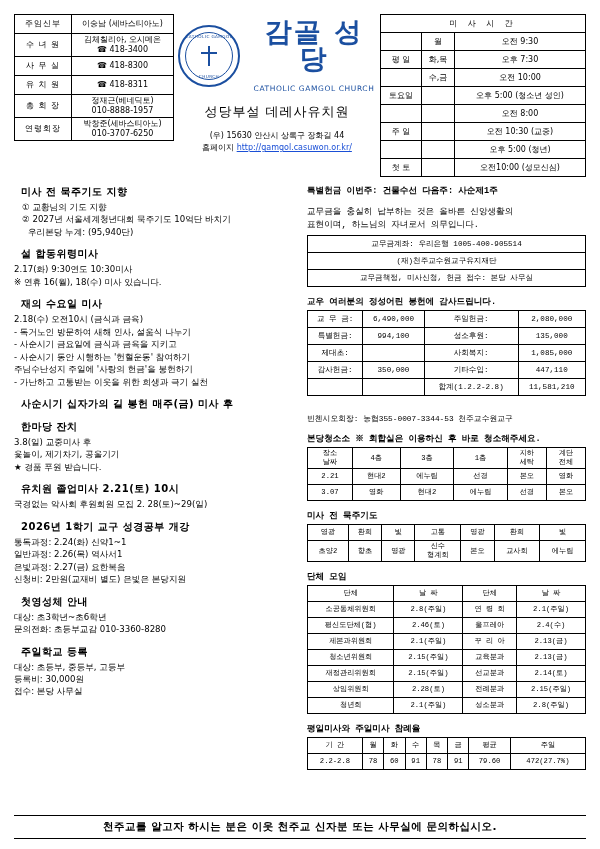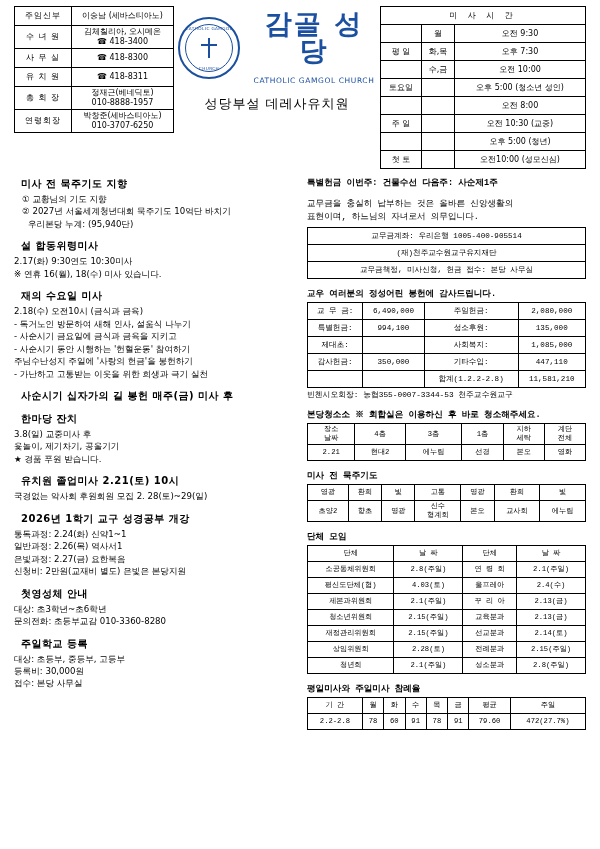--- a/index.html
+++ b/index.html
@@ -5,21 +5,21 @@
   html,body{margin:0;padding:0;}
   body{
     width:600px;height:849px;
     background:#ffffff;
     font-family:"DejaVu Sans", sans-serif;
     color:#000;
     font-size:9px;
     position:relative;
     overflow:hidden;
   }
-  .page{width:600px;height:849px;padding:6px 14px;box-sizing:border-box;position:relative;}
+  .page{width:600px;height:849px;padding:14px 14px;box-sizing:border-box;position:relative;}
 
   
   .header{display:flex;align-items:flex-start;gap:4px;}
   .hdr-left{width:160px;}
   .hdr-mid{width:198px;text-align:center;position:relative;}
   .hdr-right{flex:1;}
 
   table.grid{border-collapse:collapse;width:100%;}
   table.grid td,table.grid th{border:1px solid #000;padding:1px 2px;font-size:8px;line-height:1.25;text-align:center;vertical-align:middle;}
 
@@ -51,21 +51,21 @@
   h3.sec{font-size:10px;font-weight:bold;margin:0 0 2px 7px;letter-spacing:.5px;}
   .blk{margin-bottom:9px;}
   .ln{font-size:8.6px;line-height:1.45;}
   .ind{padding-left:8px;}
   .ind2{padding-left:14px;}
   table.grid.small td{font-size:7.6px;height:14px;}
   table.grid.tiny td{font-size:7.2px;height:13px;}
   .rt{text-align:right;padding-right:3px;}
   .lt{text-align:left;padding-left:3px;}
   .cap{font-size:8.6px;margin:0 0 2px 0;font-weight:bold;}
-  .capn{font-size:7.8px;margin:1px 0 2px 0;}
+  .capn{font-size:7.8px;margin:17px 0 2px 0;}
   .footer{position:absolute;left:0;right:0;bottom:10px;text-align:center;}
   .footer .fline{border-top:1.6px solid #000;margin:0 14px 4px 14px;}
   .footer .ftxt{font-size:10.5px;font-weight:bold;letter-spacing:.5px;}
   .footer .fline2{border-top:1.6px solid #000;margin:4px 14px 0 14px;}
 </style>
 </head>
 <body>
 
 <div class="page">
 
@@ -117,20 +117,27 @@
           <div class="seal-t">CATHOLIC GAMGOL</div>
           <div class="cross"></div>
           <div class="seal-b">CHURCH</div>
         </div>
         <div>
           <div class="bigname">감골 성당</div>
           <div class="engname">CATHOLIC GAMGOL CHURCH</div>
         </div>
       </div>
       <div class="sub1">성당부설  데레사유치원</div>
+      <div class="addr">
+        <div>(우) 15630  안산시 상록구 장화길 44</div>
+        <div>
+          <span>홈페이지</span>
+          <a href="#">http://gamgol.casuwon.or.kr/</a>
+        </div>
+      </div>
     </div>
 
     <div class="hdr-right">
       <table class="grid">
         <tbody>
             <tr>
           <td colspan="3" class="mass-title">미 사  시 간</td>
         </tr>
         <tr>
           <td></td>
@@ -322,20 +329,28 @@
 전체</td>
           </tr>
           <tr>
             <td>2.21</td>
             <td>현대2</td>
             <td>에누림</td>
             <td>선경</td>
             <td>본오</td>
             <td>영화</td>
           </tr>
+          <tr>
+            <td>3.07</td>
+            <td>영화</td>
+            <td>현대2</td>
+            <td>에누림</td>
+            <td>선경</td>
+            <td>본오</td>
+          </tr>
         </tbody>
           </table>
       </div>
 
       <div class="blk">
         <div class="cap">미사 전 묵주기도</div>
         <table class="grid tiny">
           <tbody>
           <tr>
             <td>영광</td>
@@ -371,21 +386,21 @@
             <td>날 짜</td>
           </tr>
           <tr>
             <td>소공동체위원회</td>
             <td>2.8(주일)</td>
             <td>연 령 회</td>
             <td>2.1(주일)</td>
           </tr>
           <tr>
             <td>평신도단체(협)</td>
-            <td>4.03(토)</td>
+            <td>2.46(토)</td>
             <td>울프레아</td>
             <td>2.4(수)</td>
           </tr>
           <tr>
             <td>제본과위원회</td>
             <td>2.1(주일)</td>
             <td>꾸 리 아</td>
             <td>2.13(금)</td>
           </tr>
           <tr>
@@ -440,14 +455,19 @@
             <td>79.60</td>
             <td>472(27.7%)</td>
           </tr>
         </tbody>
           </table>
       </div>
 
     </div>
   </div>
 
+  <div class="footer">
+    <div class="fline"></div>
+    <div class="ftxt">천주교를 알고자 하시는 분은 이웃 천주교 신자분 또는 사무실에 문의하십시오.</div>
+    <div class="fline2"></div>
+  </div>
 
 </div>
 
 </body></html>

